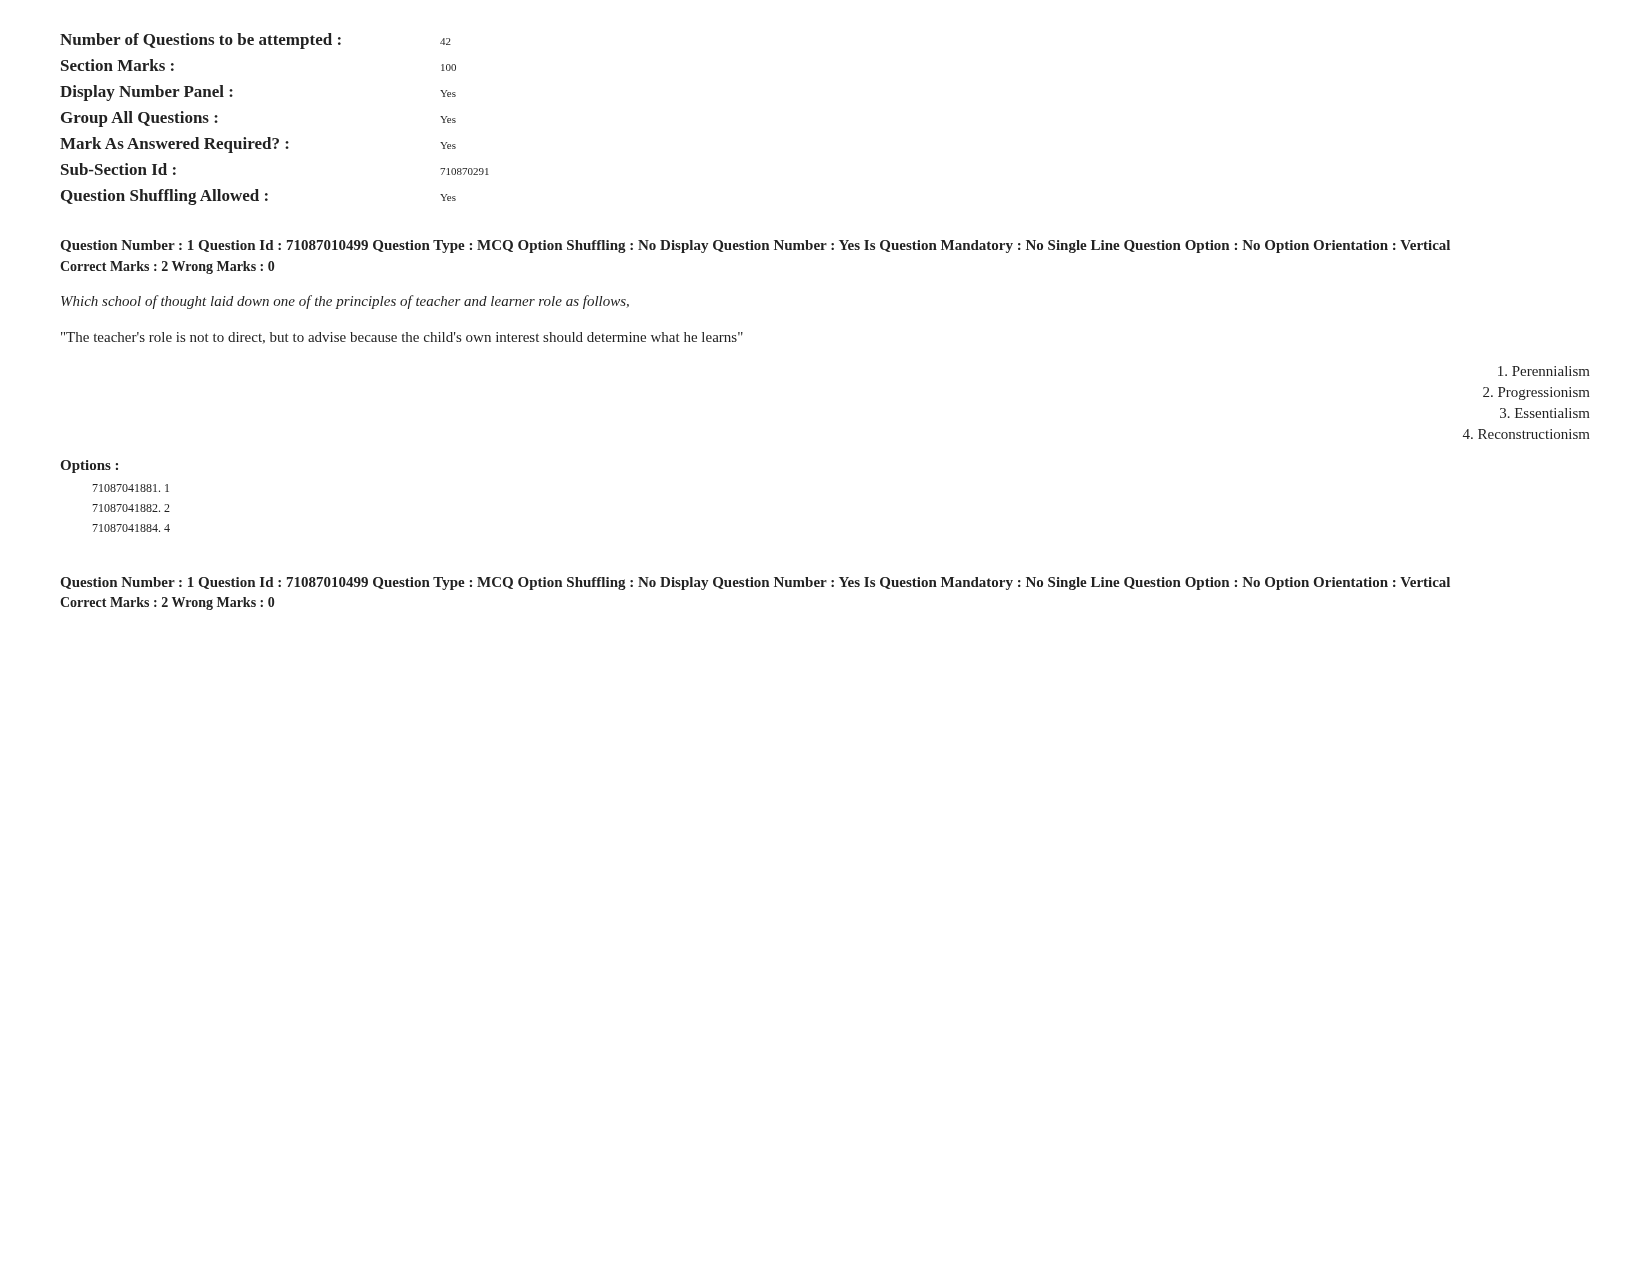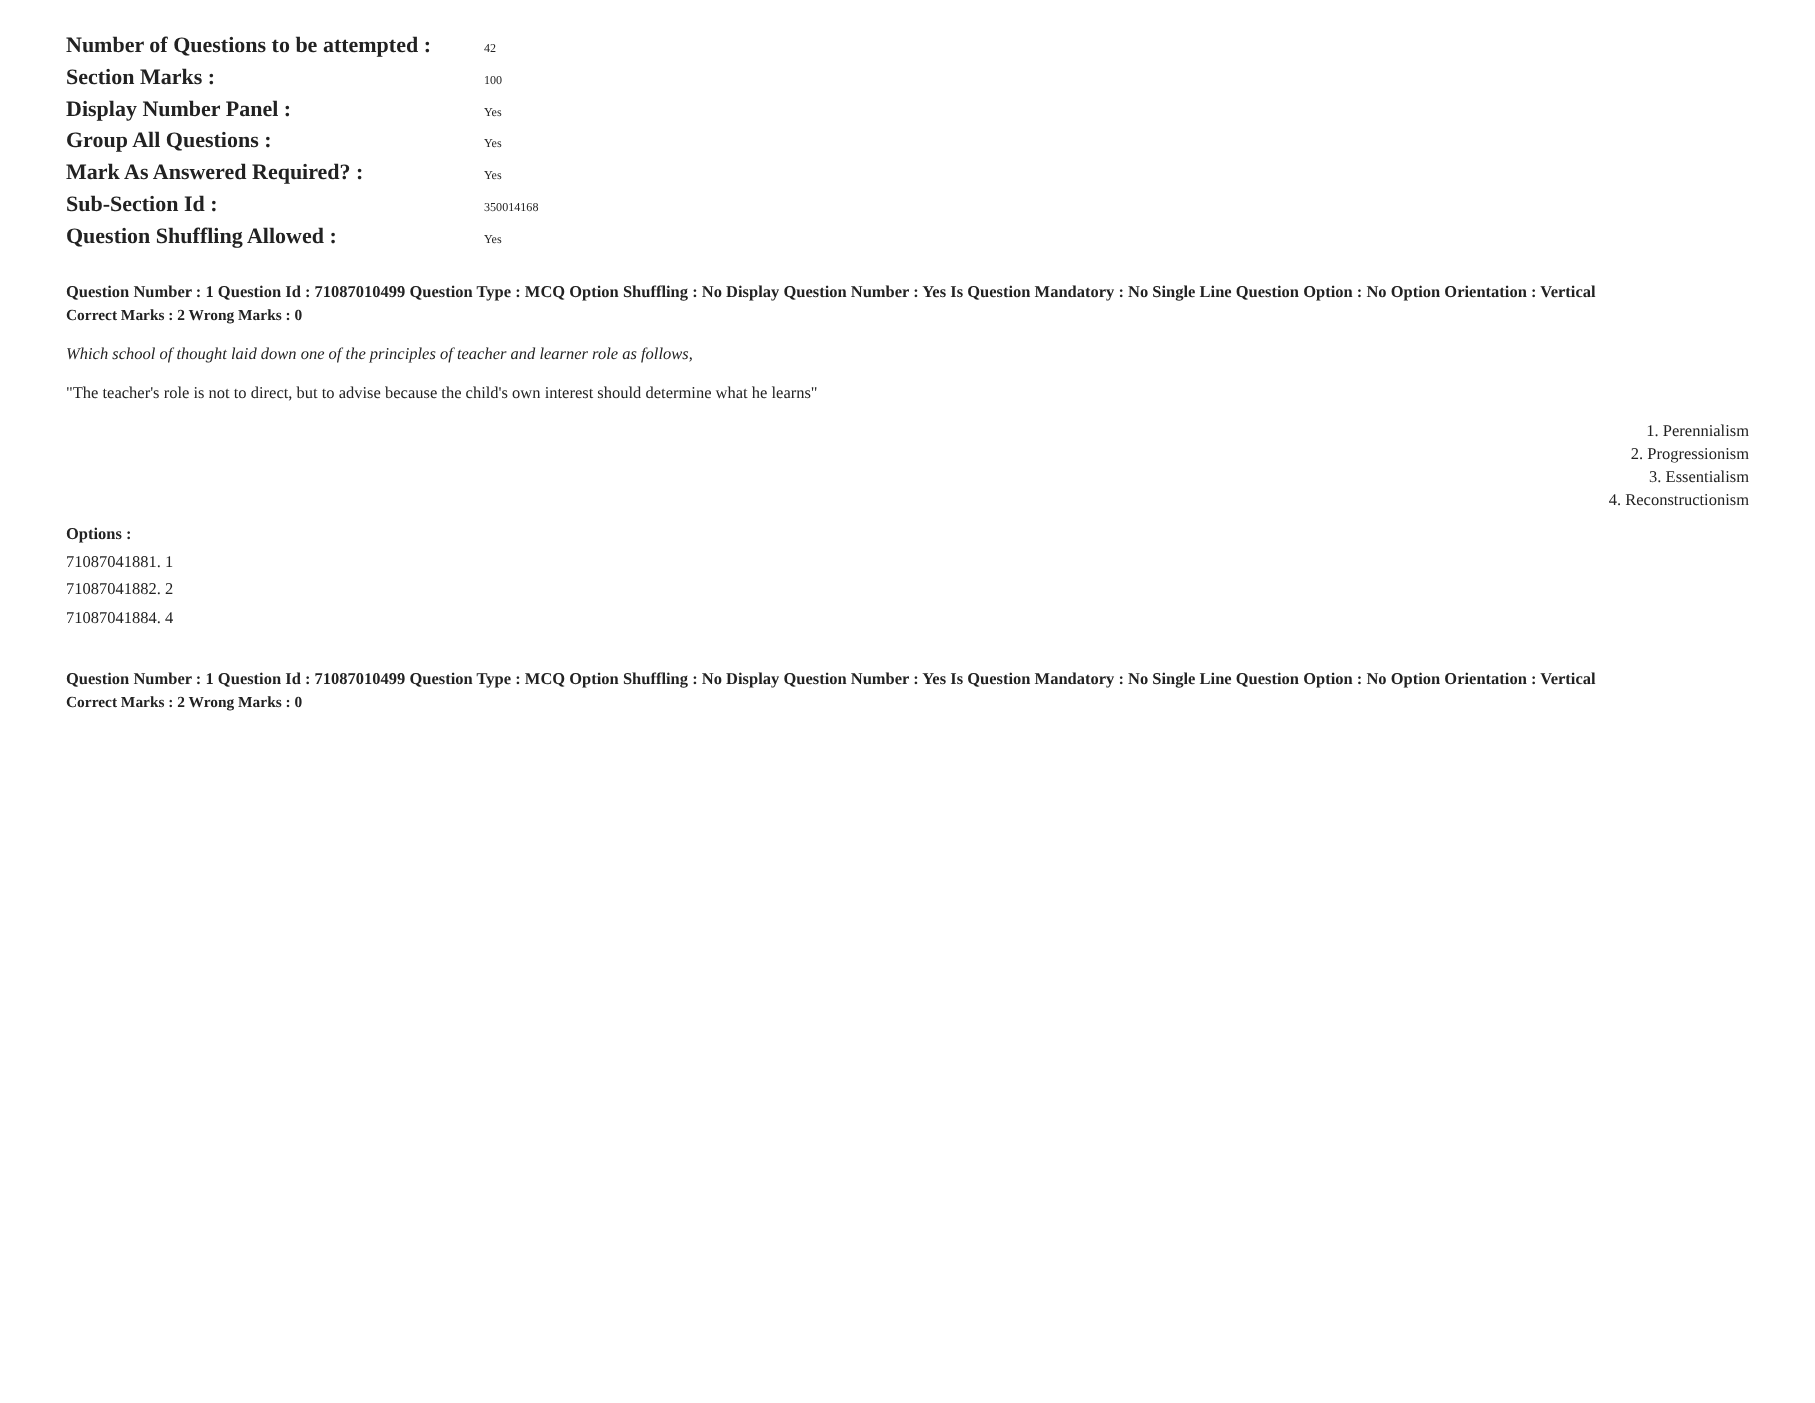--- a/index.html
+++ b/index.html
@@ -24,21 +24,21 @@
 
     .info-row {
       display: flex;
       align-items: baseline;
       margin-bottom: 6px;
     }
 
     .info-label {
       font-weight: bold;
       min-width: 380px;
-      font-size: 20px;
+      font-size: 17px;
     }
 
     .info-value {
       font-size: 11px;
     }
 
     .question-block {
       margin-bottom: 32px;
     }
 
@@ -80,22 +80,23 @@
       text-align: right;
     }
 
     .options-label {
       font-weight: bold;
       font-size: 15px;
       margin-bottom: 4px;
     }
 
     .options-ids {
-      font-size: 15px;
+      font-size: 12px;
       line-height: 1.7;
+      margin-left: 32px;
     }
 
     .options-id-row {
       display: block;
     }
   </style>
 </head>
 <body>
 
 <div class="info-table">
@@ -115,21 +116,21 @@
     <div class="info-row">
       <span class="info-label">Group All Questions :</span>
       <span class="info-value">Yes</span>
     </div>
     <div class="info-row">
       <span class="info-label">Mark As Answered Required? :</span>
       <span class="info-value">Yes</span>
     </div>
     <div class="info-row">
       <span class="info-label">Sub-Section Id :</span>
-      <span class="info-value">350014168</span>
+      <span class="info-value">710870291</span>
     </div>
     <div class="info-row">
       <span class="info-label">Question Shuffling Allowed :</span>
       <span class="info-value">Yes</span>
     </div>
   </div>
 
 <div class="question-block">
   <div class="question-meta">Question Number : 1 Question Id : 71087010499 Question Type : MCQ Option Shuffling : No Display Question Number : Yes Is Question Mandatory : No Single Line Question Option : No Option Orientation : Vertical</div>
   <div class="question-marks">Correct Marks : 2 Wrong Marks : 0</div>

